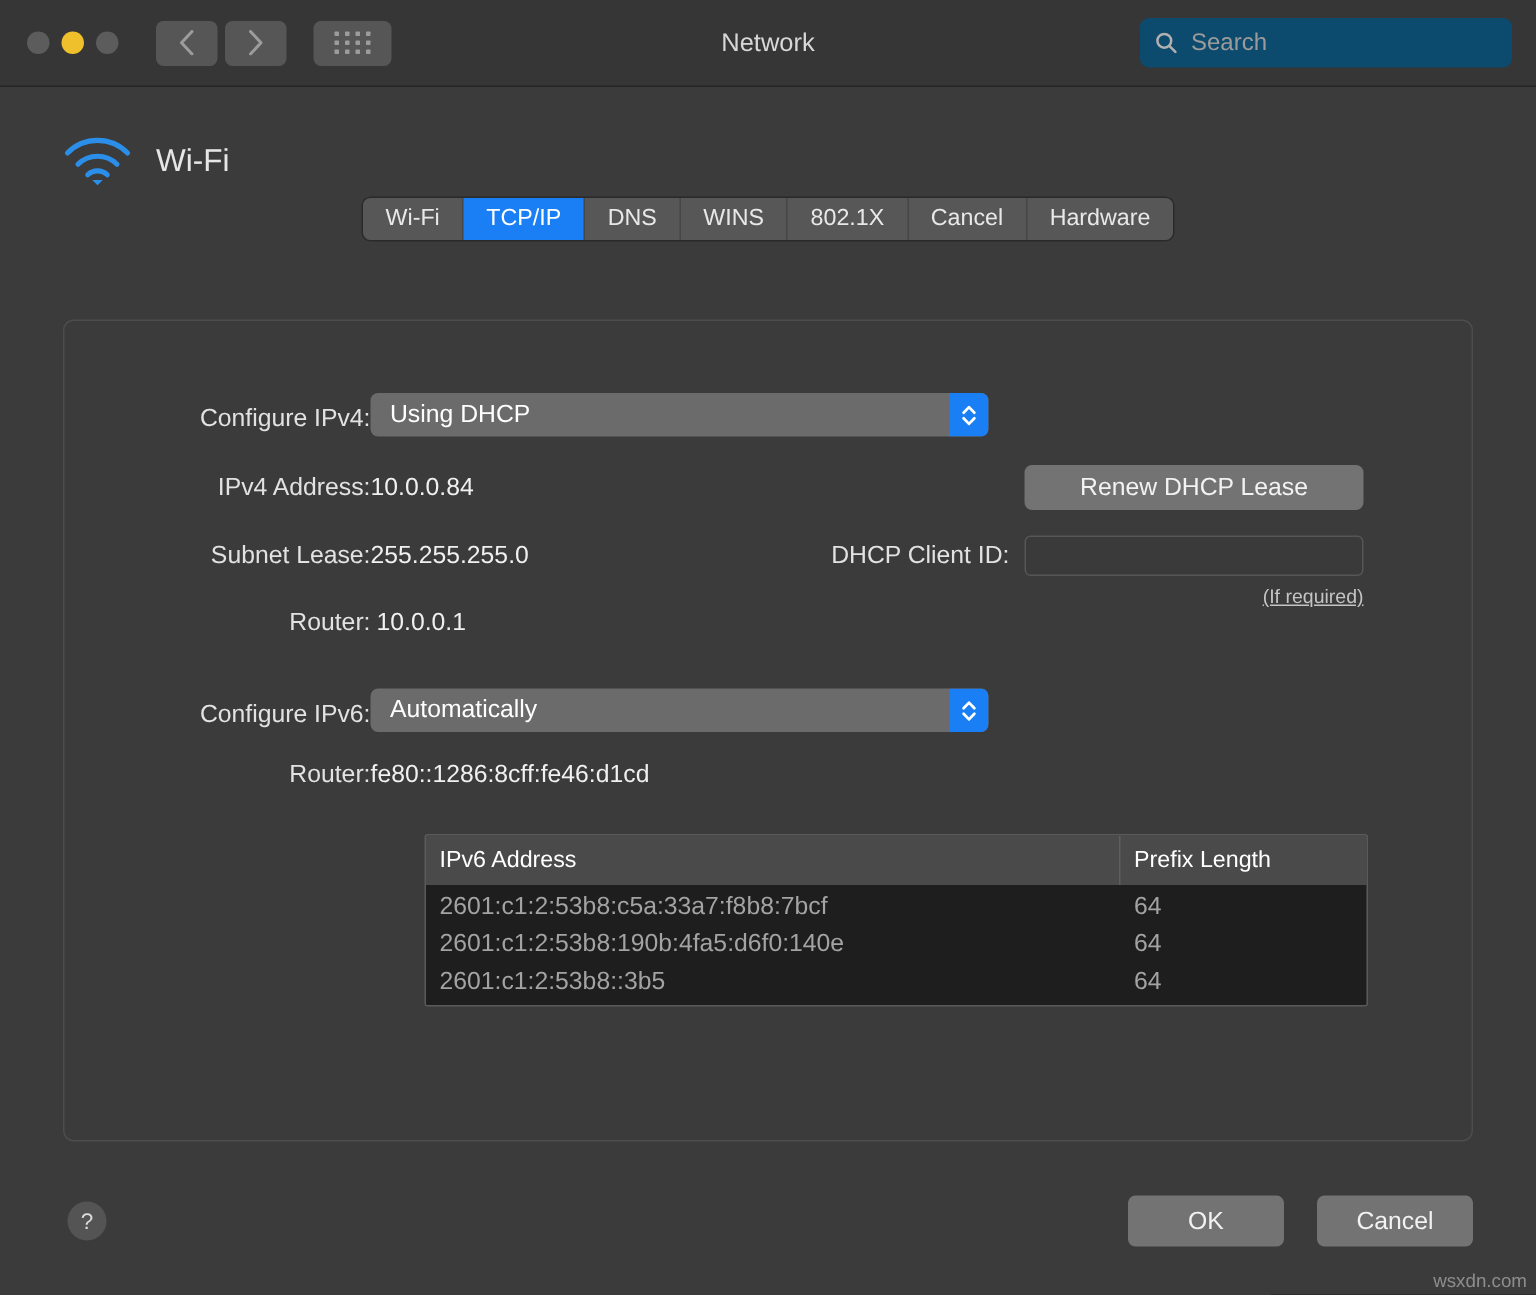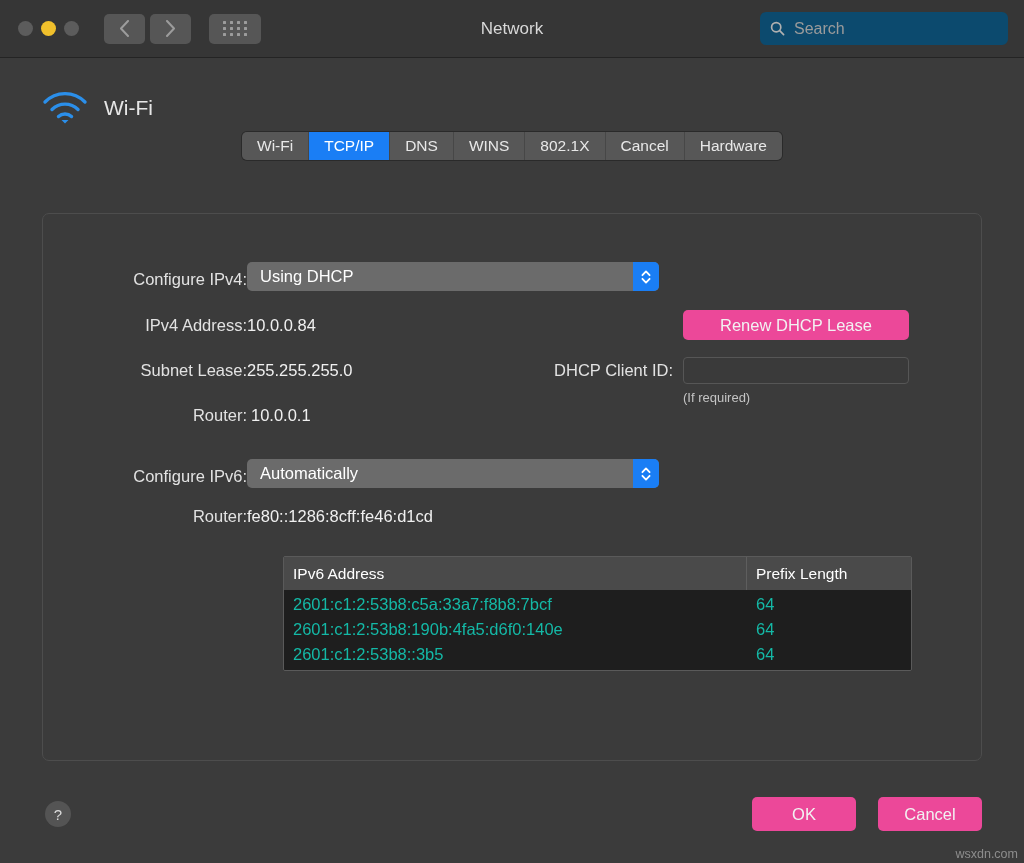--- a/index.html
+++ b/index.html
@@ -95,21 +95,21 @@
     display: flex; align-items: center;
     position: relative; overflow: hidden;
   }
   .popup span { font-size: 16.5px; color: #ffffff; padding-left: 13px; }
   .popup .arrows {
     position: absolute; right: 0; top: 0; bottom: 0; width: 26px;
     background: #1a7ef5;
     display: flex; align-items: center; justify-content: center;
   }
   .btn {
-    border-radius: 5px; background: #ec4899;
+    border-radius: 5px; background: #737373;
     color: #f2f2f2; font-size: 16.5px;
     display: flex; align-items: center; justify-content: center;
   }
   .field {
     border-radius: 4px; background: #3a3a3a;
     border: 1px solid #565656;
   }
   .hint { font-size: 13px; color: #c4c4c4; }
   
   .table {
@@ -121,21 +121,21 @@
   .thead { display: flex; background: #4a4a4a; height: 33px; }
   .th {
     font-size: 15.5px; color: #ffffff;
     display: flex; align-items: center;
     padding-left: 9px;
   }
   .th.c1 { width: 463px; border-right: 1px solid #5e5e5e; }
   .th.c2 { flex: 1; }
   .tbody { background: #1e1e1e; padding: 2px 0 3px 0; }
   .tr { display: flex; height: 25px; align-items: center; }
-  .td { font-size: 16.5px; color: #14b8a6; padding-left: 9px; }
+  .td { font-size: 16.5px; color: #a3a3a3; padding-left: 9px; }
   .td.c1 { width: 463px; }
   .td.c2 { flex: 1; }
   
   .footer {
     position: absolute; left: 42px; right: 42px; bottom: 30px; height: 36px;
   }
   .help {
     position: absolute; left: 3px; top: 4px;
     width: 26px; height: 26px; border-radius: 50%;
     background: #545454; color: #dcdcdc;
@@ -263,21 +263,21 @@
         <div class="row" style="left:208px; top:192px;">
           <div class="val">10.0.0.1</div>
         </div>
 
         <div class="btn" style="position:absolute; left:640px; top:96px; width:226px; height:30px;">Renew DHCP Lease</div>
 
         <div class="row" style="left:440px; top:147px; width:190px; justify-content:flex-end;">
           <div class="lbl">DHCP Client ID:</div>
         </div>
         <div class="field" style="position:absolute; left:640px; top:143px; width:226px; height:27px;"></div>
-        <div style="position:absolute; left:640px; top:176px; width:226px; text-align:left;" class="hint">(If required)</div>
+        <div style="position:absolute; left:640px; top:176px; width:226px; text-align:right;text-decoration:underline;" class="hint">(If required)</div>
 
         <div class="row" style="left:0; top:253px; width:204px; justify-content:flex-end;">
           <div class="lbl">Configure IPv6:</div>
         </div>
         <div class="row" style="left:204px; top:245px;">
           <div class="popup">
             <span>Automatically</span>
             <div class="arrows">
               <svg width="12" height="20" viewBox="0 0 12 20">
                 <path d="M2.4 8.2 L6 4.4 L9.6 8.2" fill="none" stroke="#ffffff" stroke-width="1.8" stroke-linecap="round" stroke-linejoin="round"></path>

